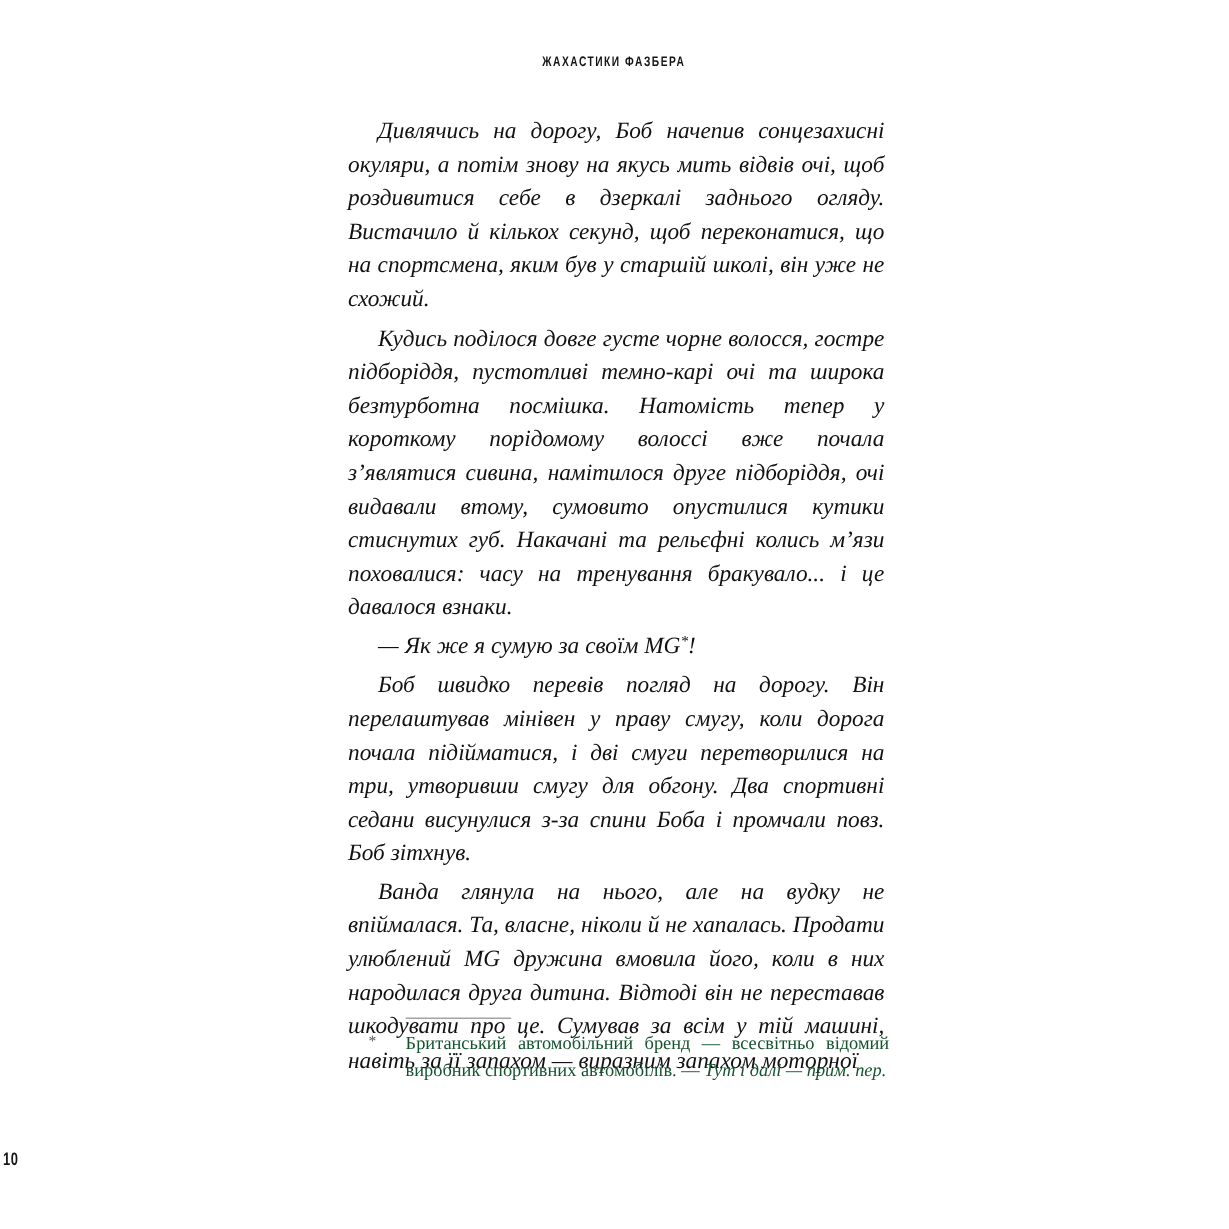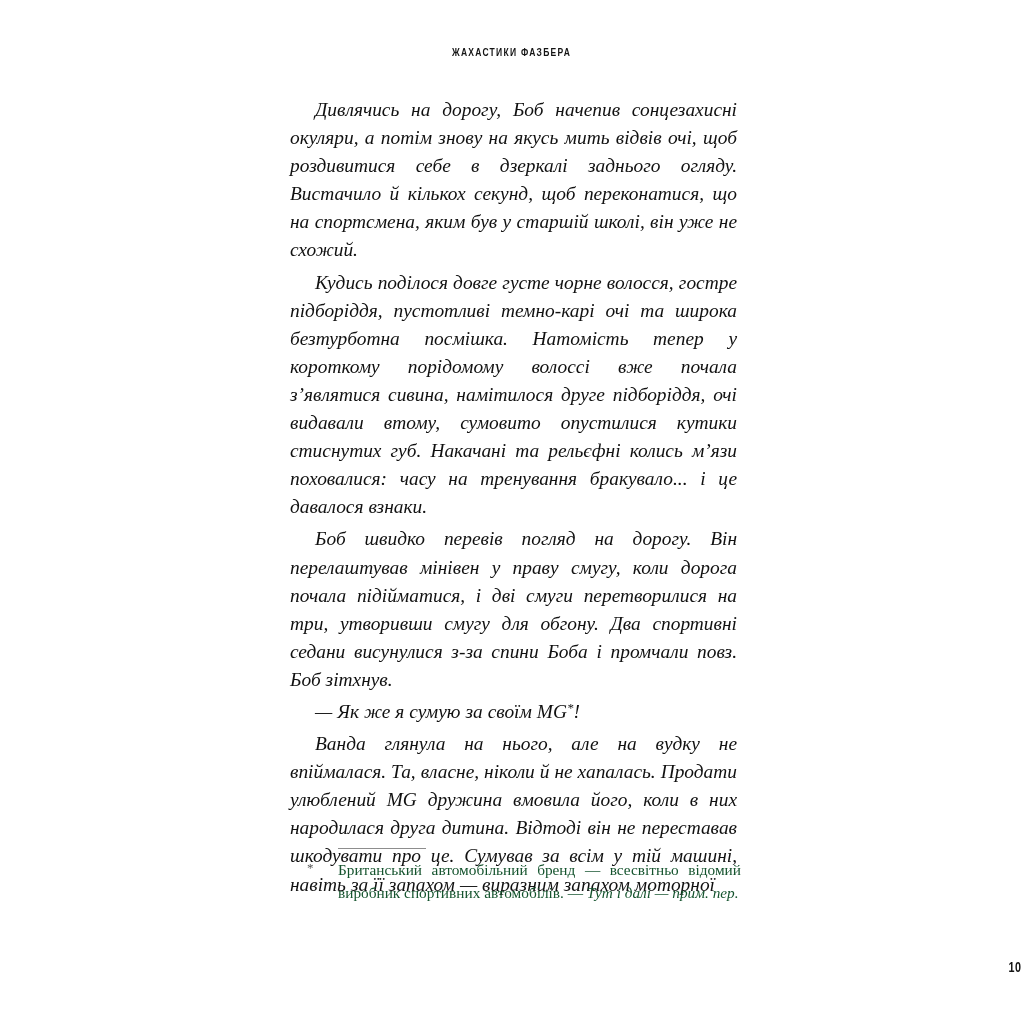--- a/index.html
+++ b/index.html
@@ -110,21 +110,21 @@
   .footnote-text em {
     font-style: italic;
   }
 
   
   .folio {
     position: absolute;
     left: 0;
     top: 958px;
     width: 1024px;
-    text-align: right;
+    text-align: left;
   }
   .folio-text {
     display: inline-block;
     font-family: "Liberation Sans", "DejaVu Sans", sans-serif;
     font-weight: 700;
     font-size: 15px;
     letter-spacing: 0.6px;
     color: #141414;
     transform: scaleX(0.72);
     transform-origin: center center;
@@ -138,23 +138,23 @@
   <div class="running-head">
     <span class="running-head-text">ЖАХАСТИКИ ФАЗБЕРА</span>
   </div>
 
   <div class="text-block">
 
     <p class="body-par">Дивлячись на дорогу, Боб начепив сонцезахисні окуляри, а потім знову на якусь мить відвів очі, щоб роздивитися себе в дзеркалі заднього огляду. Вистачило й кількох секунд, щоб переконатися, що на спортсмена, яким був у старшій школі, він уже не схожий.</p>
 
     <p class="body-par">Кудись поділося довге густе чорне волосся, гостре підборіддя, пустотливі темно-карі очі та широка безтурботна посмішка. Натомість тепер у короткому порідомому волоссі вже почала з’являтися сивина, намітилося друге підборіддя, очі видавали втому, сумовито опустилися кутики стиснутих губ. Накачані та рельєфні колись м’язи поховалися: часу на тренування бракувало... і це давалося взнаки.</p>
 
+    <p class="body-par dialogue"><span>— Як же я сумую за своїм MG</span><sup class="fn-ref">*</sup><span>!</span></p>
+
     <p class="body-par">Боб швидко перевів погляд на дорогу. Він перелаштував мінівен у праву смугу, коли дорога почала підійматися, і дві смуги перетворилися на три, утворивши смугу для обгону. Два спортивні седани висунулися з-за спини Боба і промчали повз. Боб зітхнув.</p>
-
-    <p class="body-par dialogue"><span>— Як же я сумую за своїм MG</span><sup class="fn-ref">*</sup><span>!</span></p>
 
     <p class="body-par">Ванда глянула на нього, але на вудку не впіймалася. Та, власне, ніколи й не хапалась. Продати улюблений MG дружина вмовила його, коли в них народилася друга дитина. Відтоді він не переставав шкодувати про це. Сумував за всім у тій машині, навіть за її запахом — виразним запахом моторної</p>
 
   </div>
 
   <div class="footnote-area">
     <div class="footnote-rule"></div>
     <div class="footnote-item">
       <span class="footnote-marker">*</span>
       <p class="footnote-text"><span>Британський автомобільний бренд — всесвітньо відомий виробник спортивних автомобілів. — </span><em>Тут і далі — прим. пер.</em></p>

